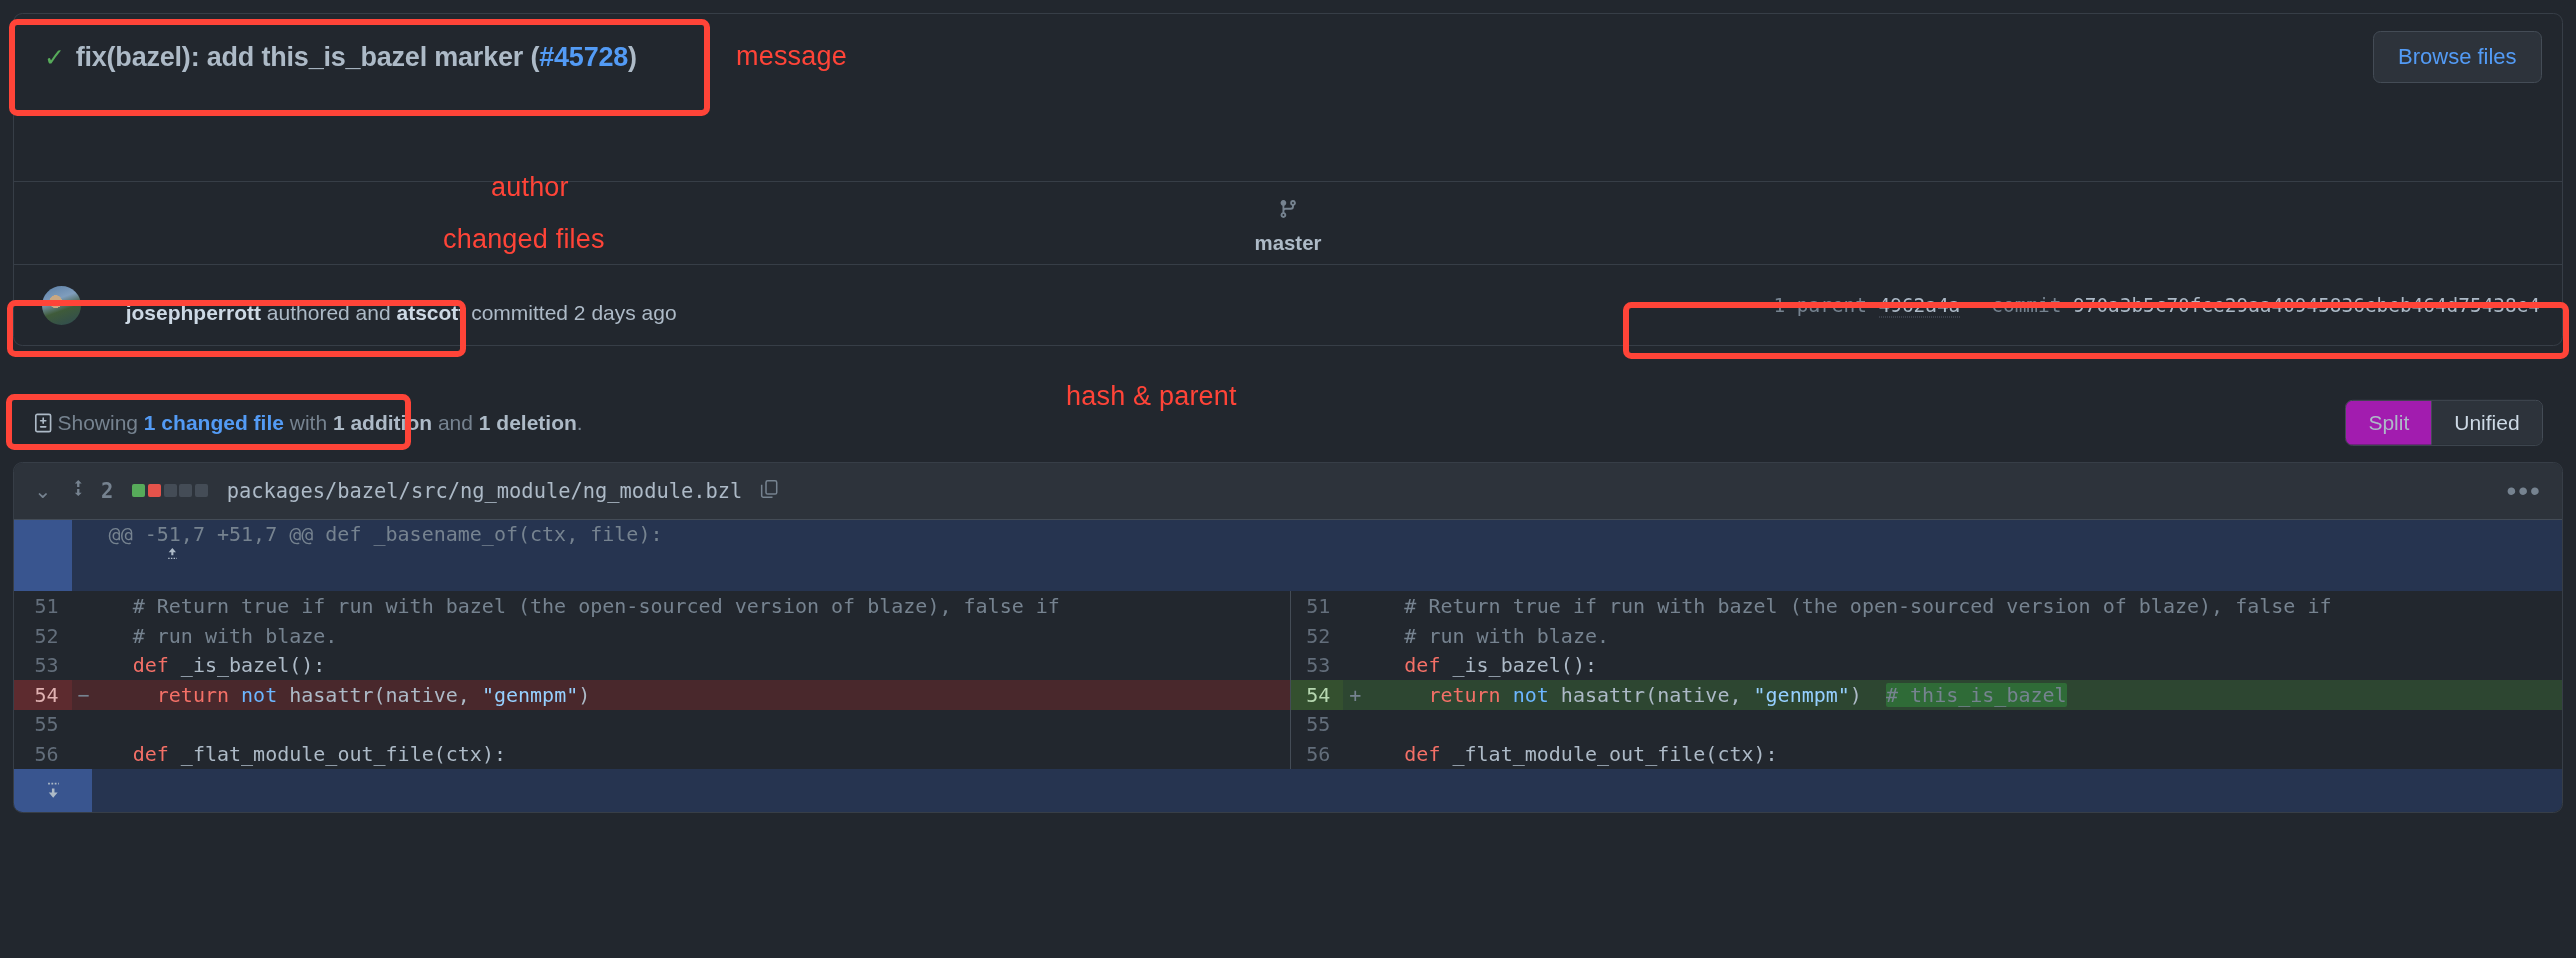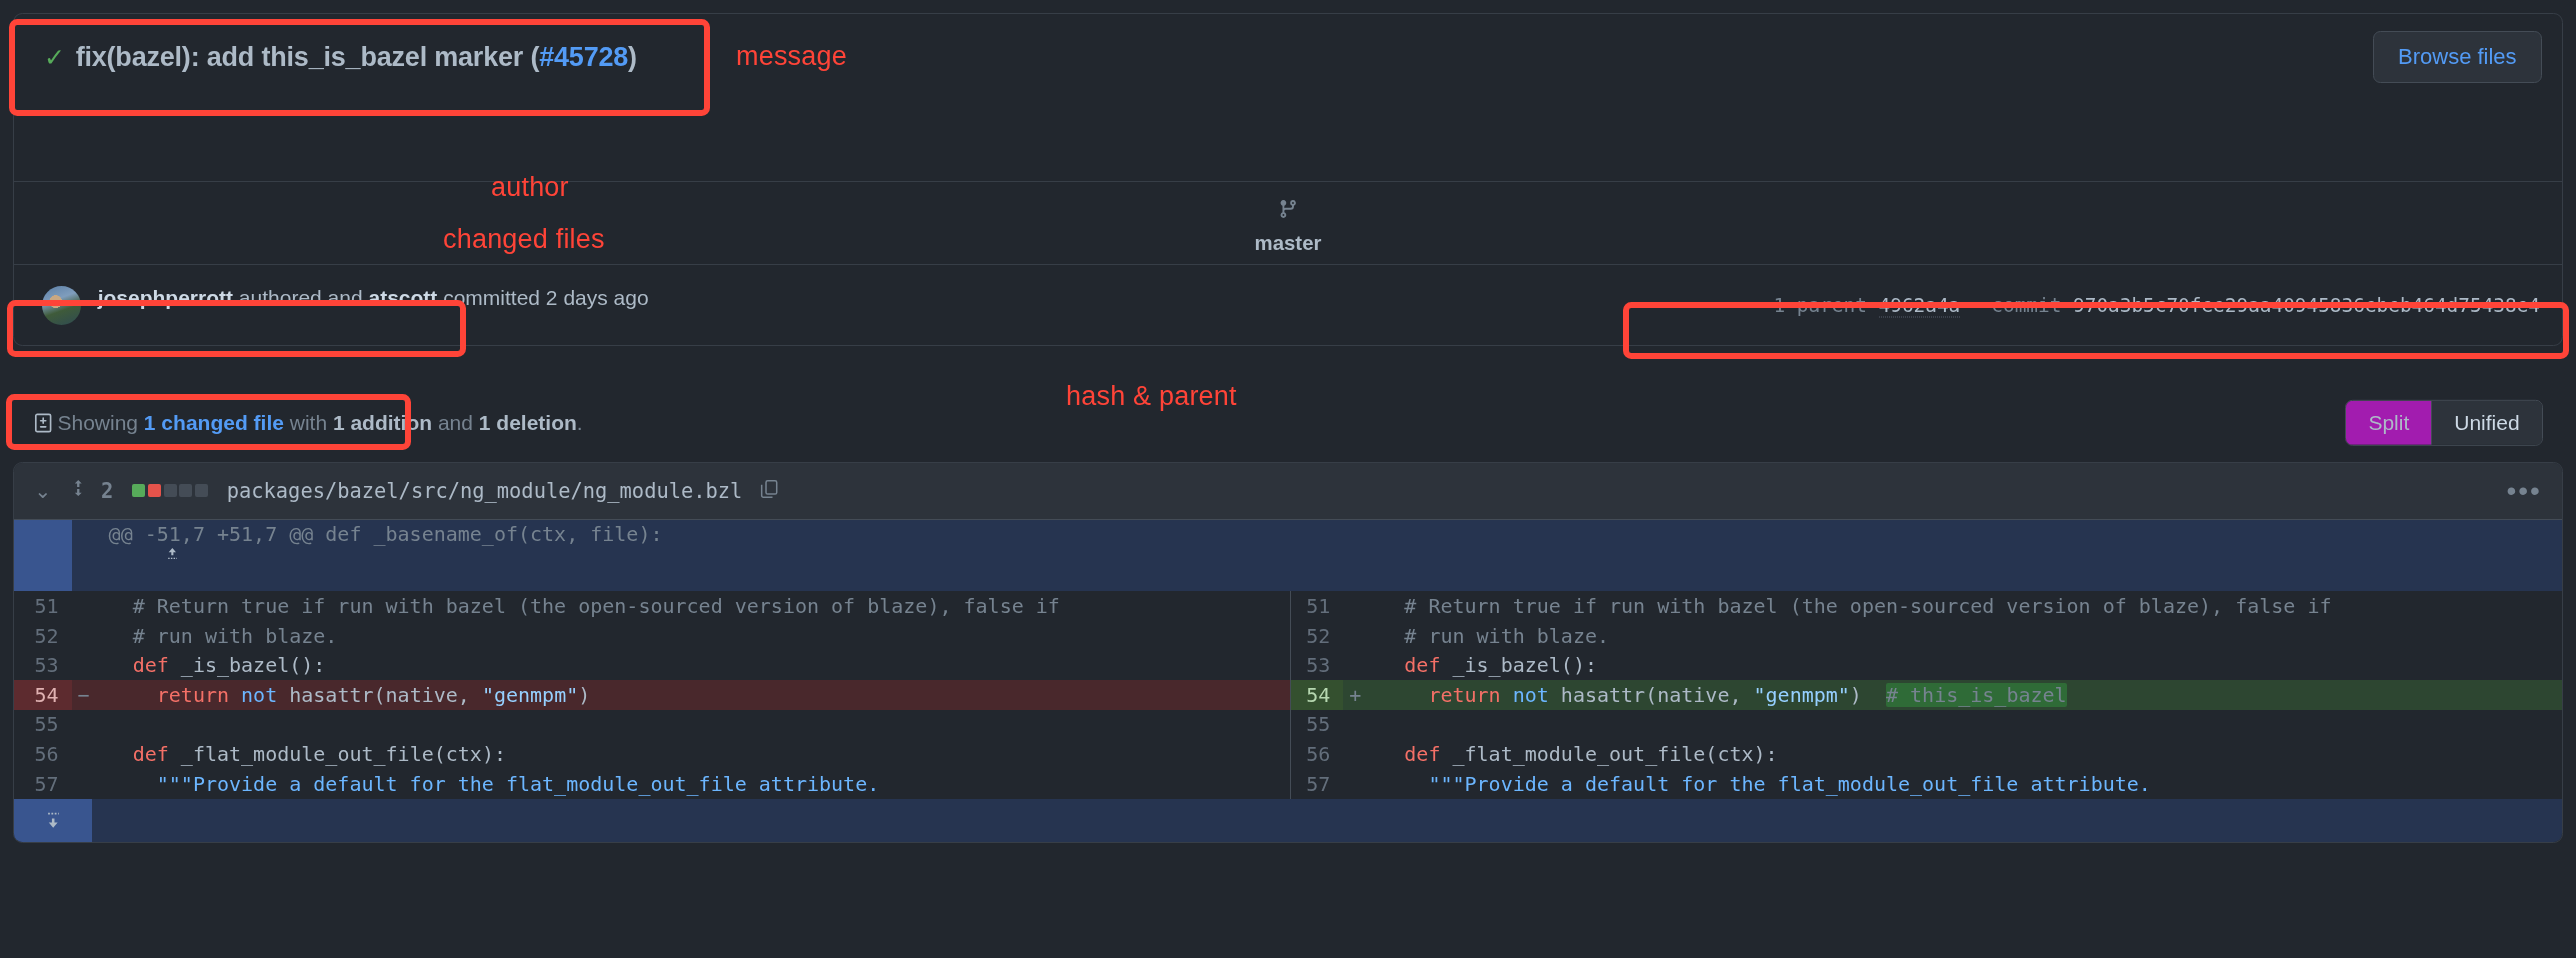--- a/index.html
+++ b/index.html
@@ -89,25 +89,26 @@
     padding: 15px 28px 9.3px 28px;
     font-size: 20.4px;
     font-weight: bold;
     color: #adbac7;
     flex-direction: column;
   }
   .branch-icon { width: 20.4px; height: 24px; display:inline-block; color:#768390; }
 
   
   .author-row {
-    display: flex; align-items: flex-start;
+    display: flex; align-items: flex-end;
     border-top: 0.9px solid #373e47;
     padding: 20.4px 28px;
     position: relative;
     min-height: 78px;
+    gap: 28px;
   }
   .avatar {
     width: 39px; height: 39px; border-radius: 50%;
     margin-right: 16.7px;
     background:
       radial-gradient(circle at 35% 40%, #c9a882 0 18%, transparent 19%),
       linear-gradient(160deg, #5b7fa6 0%, #7f9dbd 35%, #3f5b3a 60%, #2e4a52 100%);
     flex: 0 0 auto;
   }
   .author-text { font-size: 21px; color: #adbac7; }
@@ -374,30 +375,20 @@
           <td class="gut"></td>
           <td class="ln">56</td>
           <td class="sign"></td>
           <td class="code"><span class="c-kw">  def</span><span class="c-plain"> _flat_module_out_file(ctx):</span></td>
           <td class="col-split"></td>
           <td class="ln">56</td>
           <td class="sign"></td>
           <td class="code"><span class="c-kw">  def</span><span class="c-plain"> _flat_module_out_file(ctx):</span></td>
         </tr>
 
-        <tr>
-          <td class="gut"></td>
-          <td class="ln">57</td>
-          <td class="sign"></td>
-          <td class="code"><span class="c-doc">    """Provide a default for the flat_module_out_file attribute.</span></td>
-          <td class="col-split"></td>
-          <td class="ln">57</td>
-          <td class="sign"></td>
-          <td class="code"><span class="c-doc">    """Provide a default for the flat_module_out_file attribute.</span></td>
-        </tr>
       </tbody>
     </table>
 
     <div class="expand-bottom">
       <div class="eb-gutter">
         <svg width="20.4" height="24" viewBox="0 0 16 16" fill="currentColor">
             <path d="M4 3h1.4M6.6 3H8M9.2 3h1.4M11.8 3h.6" stroke="currentColor" stroke-width="1.3"></path>
             <path d="M8 14l-3.5-4H7V6.8h2V10h2.5L8 14z"></path>
           </svg>
       </div>

